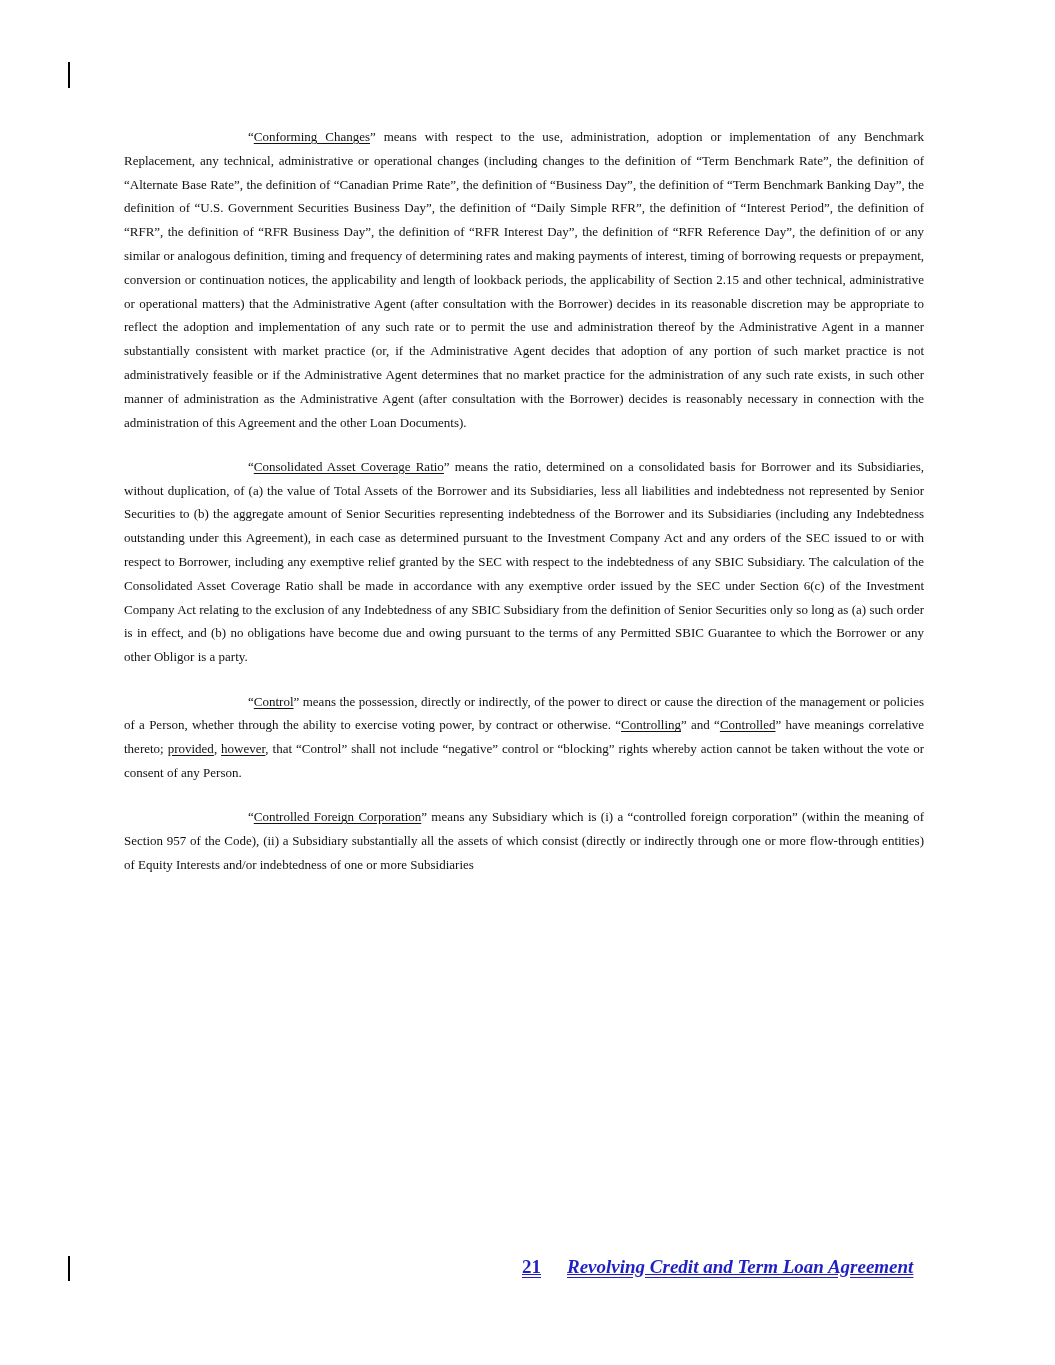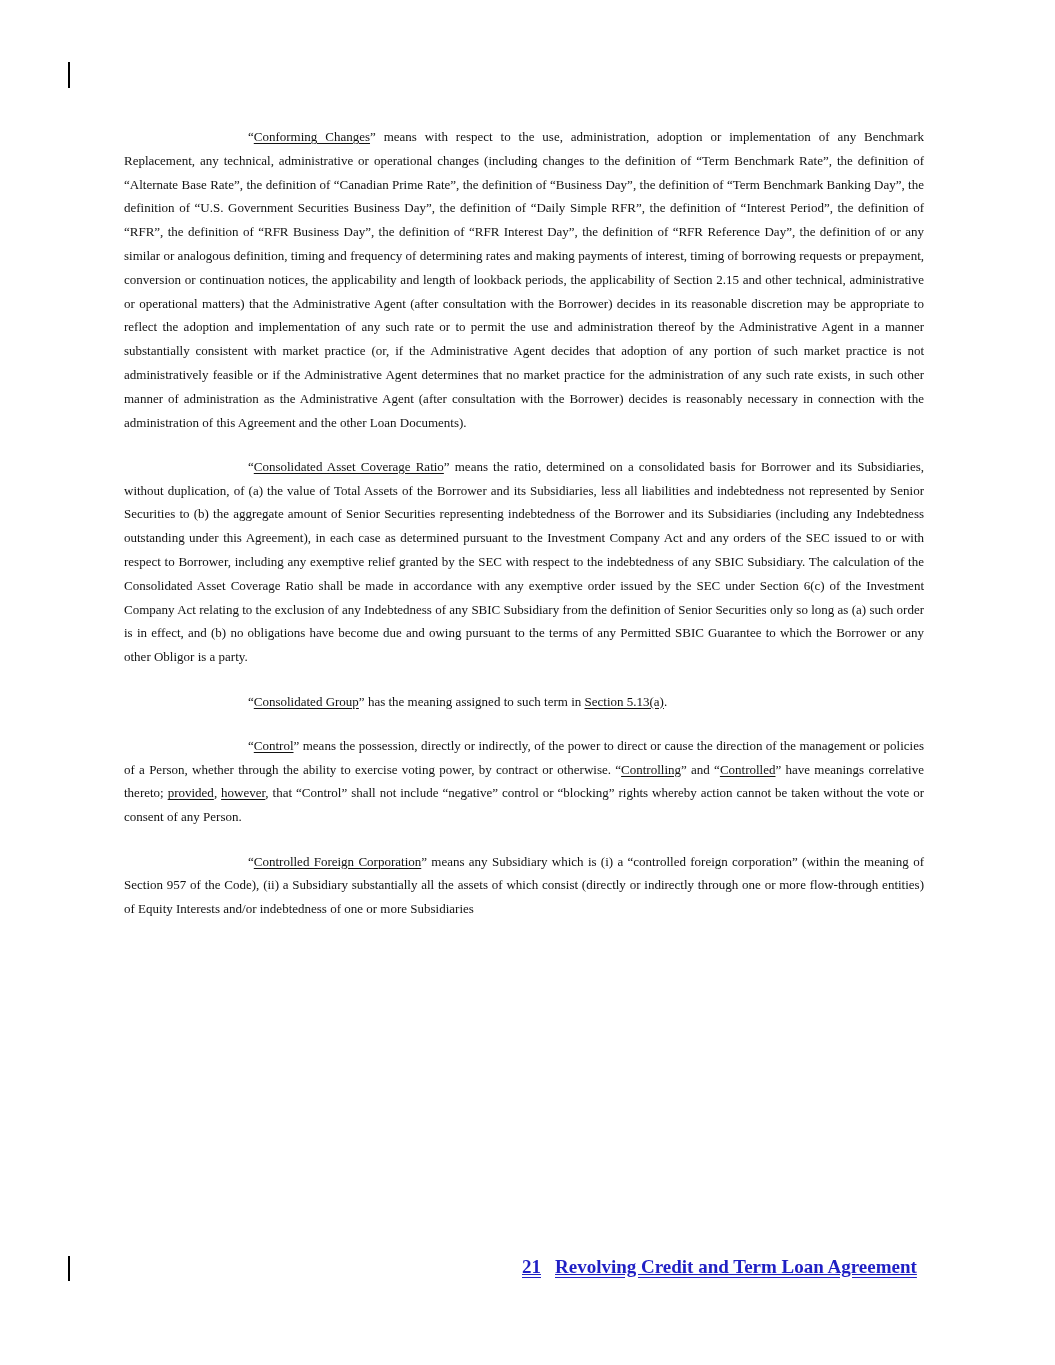--- a/index.html
+++ b/index.html
@@ -51,41 +51,41 @@
       white-space: nowrap;
       font-family: "Liberation Serif", "DejaVu Serif", serif;
       font-weight: bold;
       font-size: 19px;
       color: #1f1fc4;
     }
     .footer .page-num {
       text-decoration: underline;
       text-decoration-style: double;
       display: inline-block;
-      margin-right: 14px;
+      margin-right: 26px;
       font-family: Liberation Serif, serif;
     }
     .footer .doc-title {
+      font-style: italic;
       text-decoration: underline;
       text-decoration-style: double;
     }
   </style>
 </head>
 <body>
 
 <div class="change-bar top"></div>
 <div class="change-bar bottom"></div>
 
 <div class="page-body">
 
   <p class="para"><span>“</span><span class="u">Conforming Changes</span><span>”</span><span> means with respect to the use, administration, adoption or implementation of any Benchmark Replacement, any technical, administrative or operational changes (including changes to the definition of “Term Benchmark Rate”, the definition of “Alternate Base Rate”, the definition of “Canadian Prime Rate”, the definition of “Business Day”, the definition of “Term Benchmark Banking Day”, the definition of “U.S. Government Securities Business Day”, the definition of “Daily Simple RFR”, the definition of “Interest Period”, the definition of “RFR”, the definition of “RFR Business Day”, the definition of “RFR Interest Day”, the definition of “RFR Reference Day”, the definition of or any similar or analogous definition, timing and frequency of determining rates and making payments of interest, timing of borrowing requests or prepayment, conversion or continuation notices, the applicability and length of lookback periods, the applicability of Section 2.15 and other technical, administrative or operational matters) that the Administrative Agent (after consultation with the Borrower) decides in its reasonable discretion may be appropriate to reflect the adoption and implementation of any such rate or to permit the use and administration thereof by the Administrative Agent in a manner substantially consistent with market practice (or, if the Administrative Agent decides that adoption of any portion of such market practice is not administratively feasible or if the Administrative Agent determines that no market practice for the administration of any such rate exists, in such other manner of administration as the Administrative Agent (after consultation with the Borrower) decides is reasonably necessary in connection with the administration of this Agreement and the other Loan Documents).</span></p>
 
   <p class="para"><span>“</span><span class="u">Consolidated Asset Coverage Ratio</span><span>”</span><span> means the ratio, determined on a consolidated basis for Borrower and its Subsidiaries, without duplication, of (a) the value of Total Assets of the Borrower and its Subsidiaries, less all liabilities and indebtedness not represented by Senior Securities to (b) the aggregate amount of Senior Securities representing indebtedness of the Borrower and its Subsidiaries (including any Indebtedness outstanding under this Agreement), in each case as determined pursuant to the Investment Company Act and any orders of the SEC issued to or with respect to Borrower, including any exemptive relief granted by the SEC with respect to the indebtedness of any SBIC Subsidiary.  The calculation of the Consolidated Asset Coverage Ratio shall be made in accordance with any exemptive order issued by the SEC under Section 6(c) of the Investment Company Act relating to the exclusion of any Indebtedness of any SBIC Subsidiary from the definition of Senior Securities only so long as (a) such order is in effect, and (b) no obligations have become due and owing pursuant to the terms of any Permitted SBIC Guarantee to which the Borrower or any other Obligor is a party.</span></p>
 
-  <p class="para"><span>“</span><span class="u">Consolidated Group</span><span>”</span><span> has the meaning assigned to such term in </span><span class="u">Section 5.13(a)</span><span>.</span></p>
 
   <p class="para"><span>“</span><span class="u">Control</span><span>”</span><span> means the possession, directly or indirectly, of the power to direct or cause the direction of the management or policies of a Person, whether through the ability to exercise voting power, by contract or otherwise.  “</span><span class="u">Controlling</span><span>” and “</span><span class="u">Controlled</span><span>” have meanings correlative thereto; </span><span class="u">provided</span><span>, </span><span class="u">however</span><span>, that “Control” shall not include “negative” control or “blocking” rights whereby action cannot be taken without the vote or consent of any Person.</span></p>
 
   <p class="para last"><span>“</span><span class="u">Controlled Foreign Corporation</span><span>”</span><span> means any Subsidiary which is (i) a “controlled foreign corporation” (within the meaning of Section 957 of the Code), (ii) a Subsidiary substantially all the assets of which consist (directly or indirectly through one or more flow-through entities) of Equity Interests and/or indebtedness of one or more Subsidiaries</span></p>
 
 </div>
 
 <div class="footer">
   <span class="page-num">21</span><span class="doc-title">Revolving Credit and Term Loan Agreement</span>
 </div>

